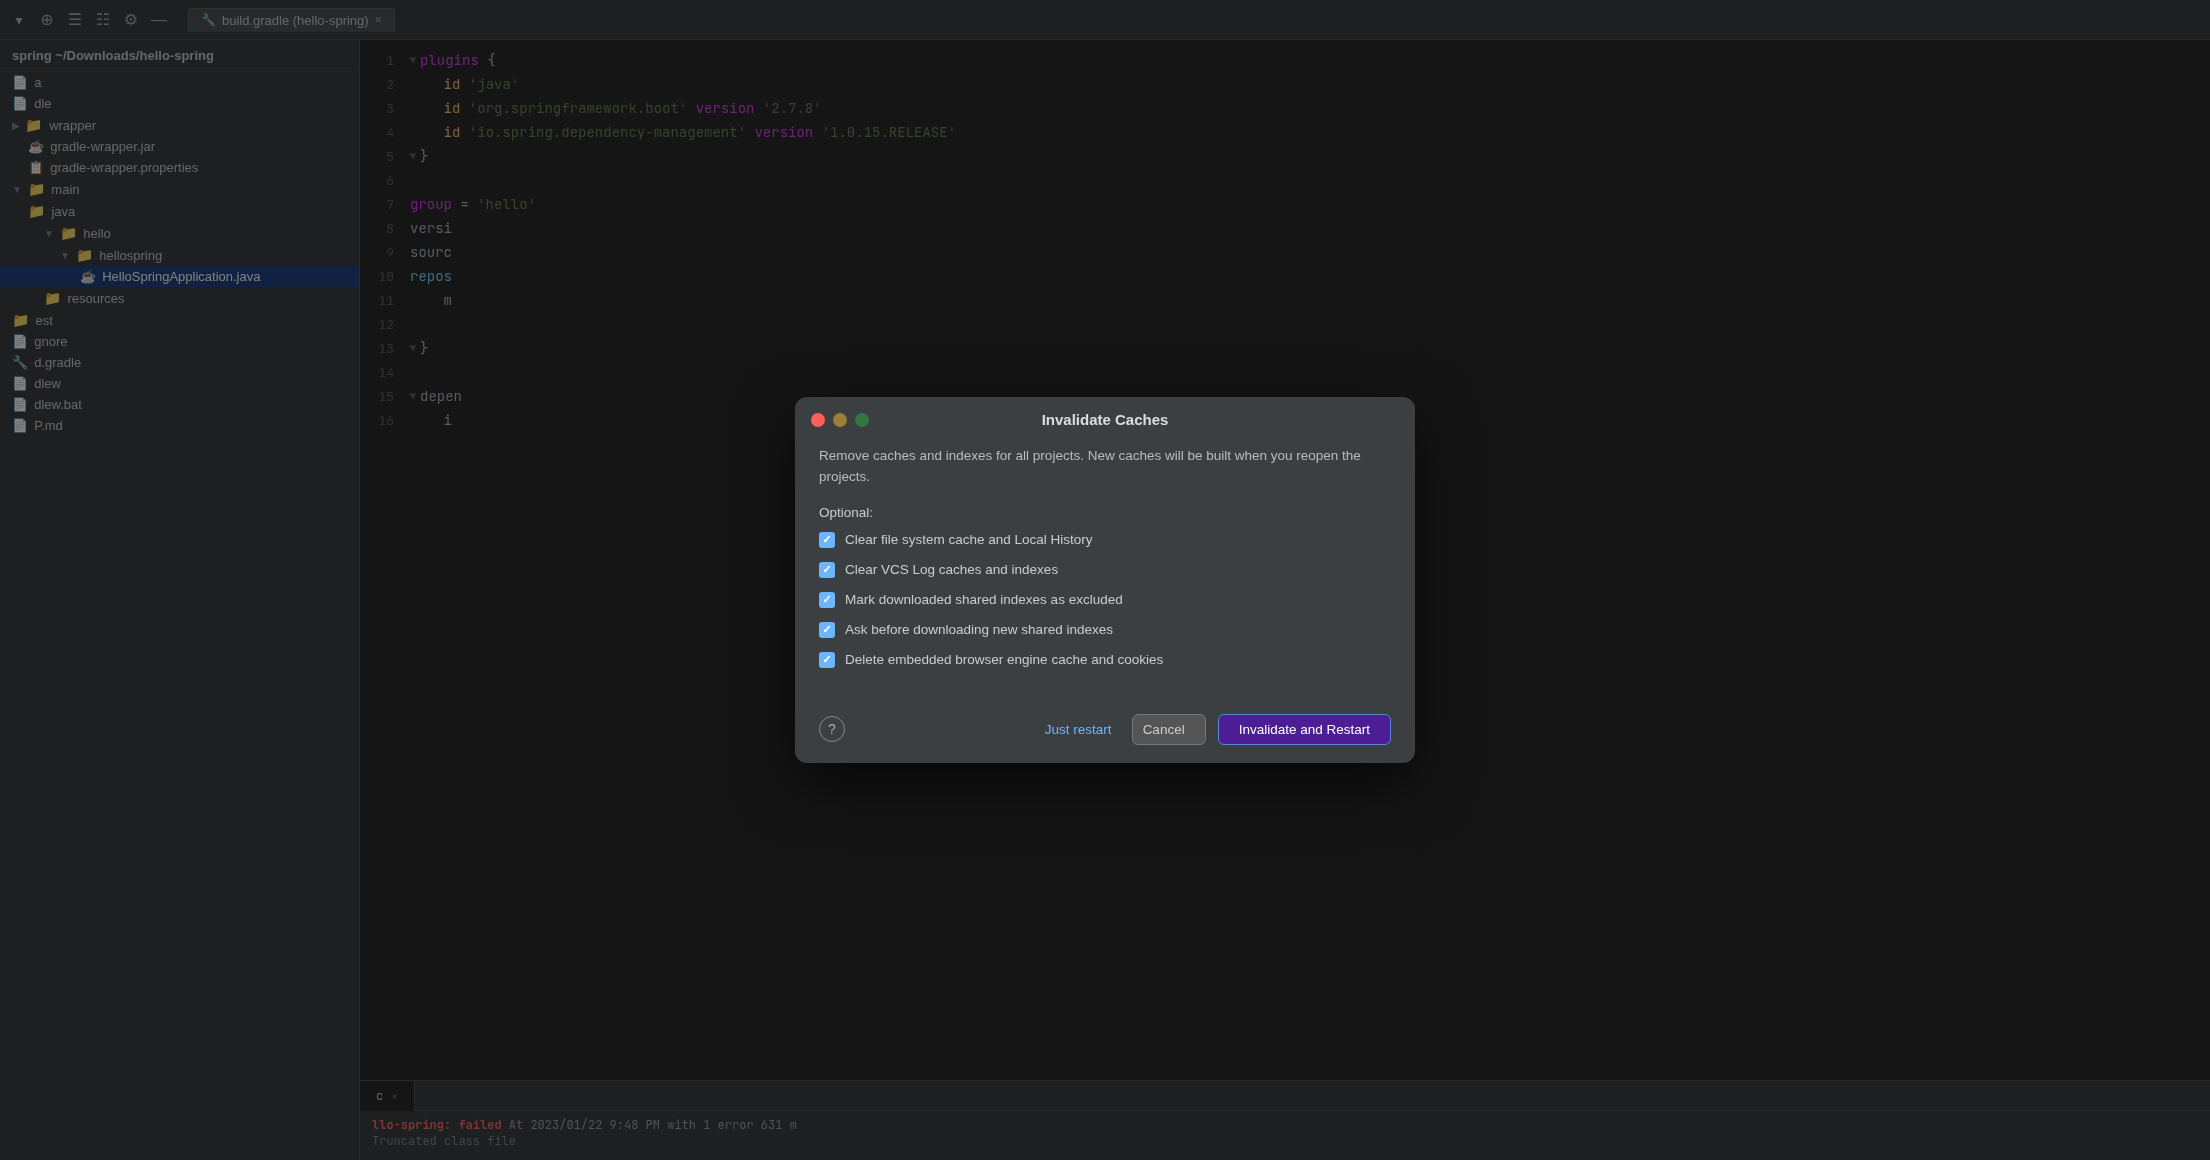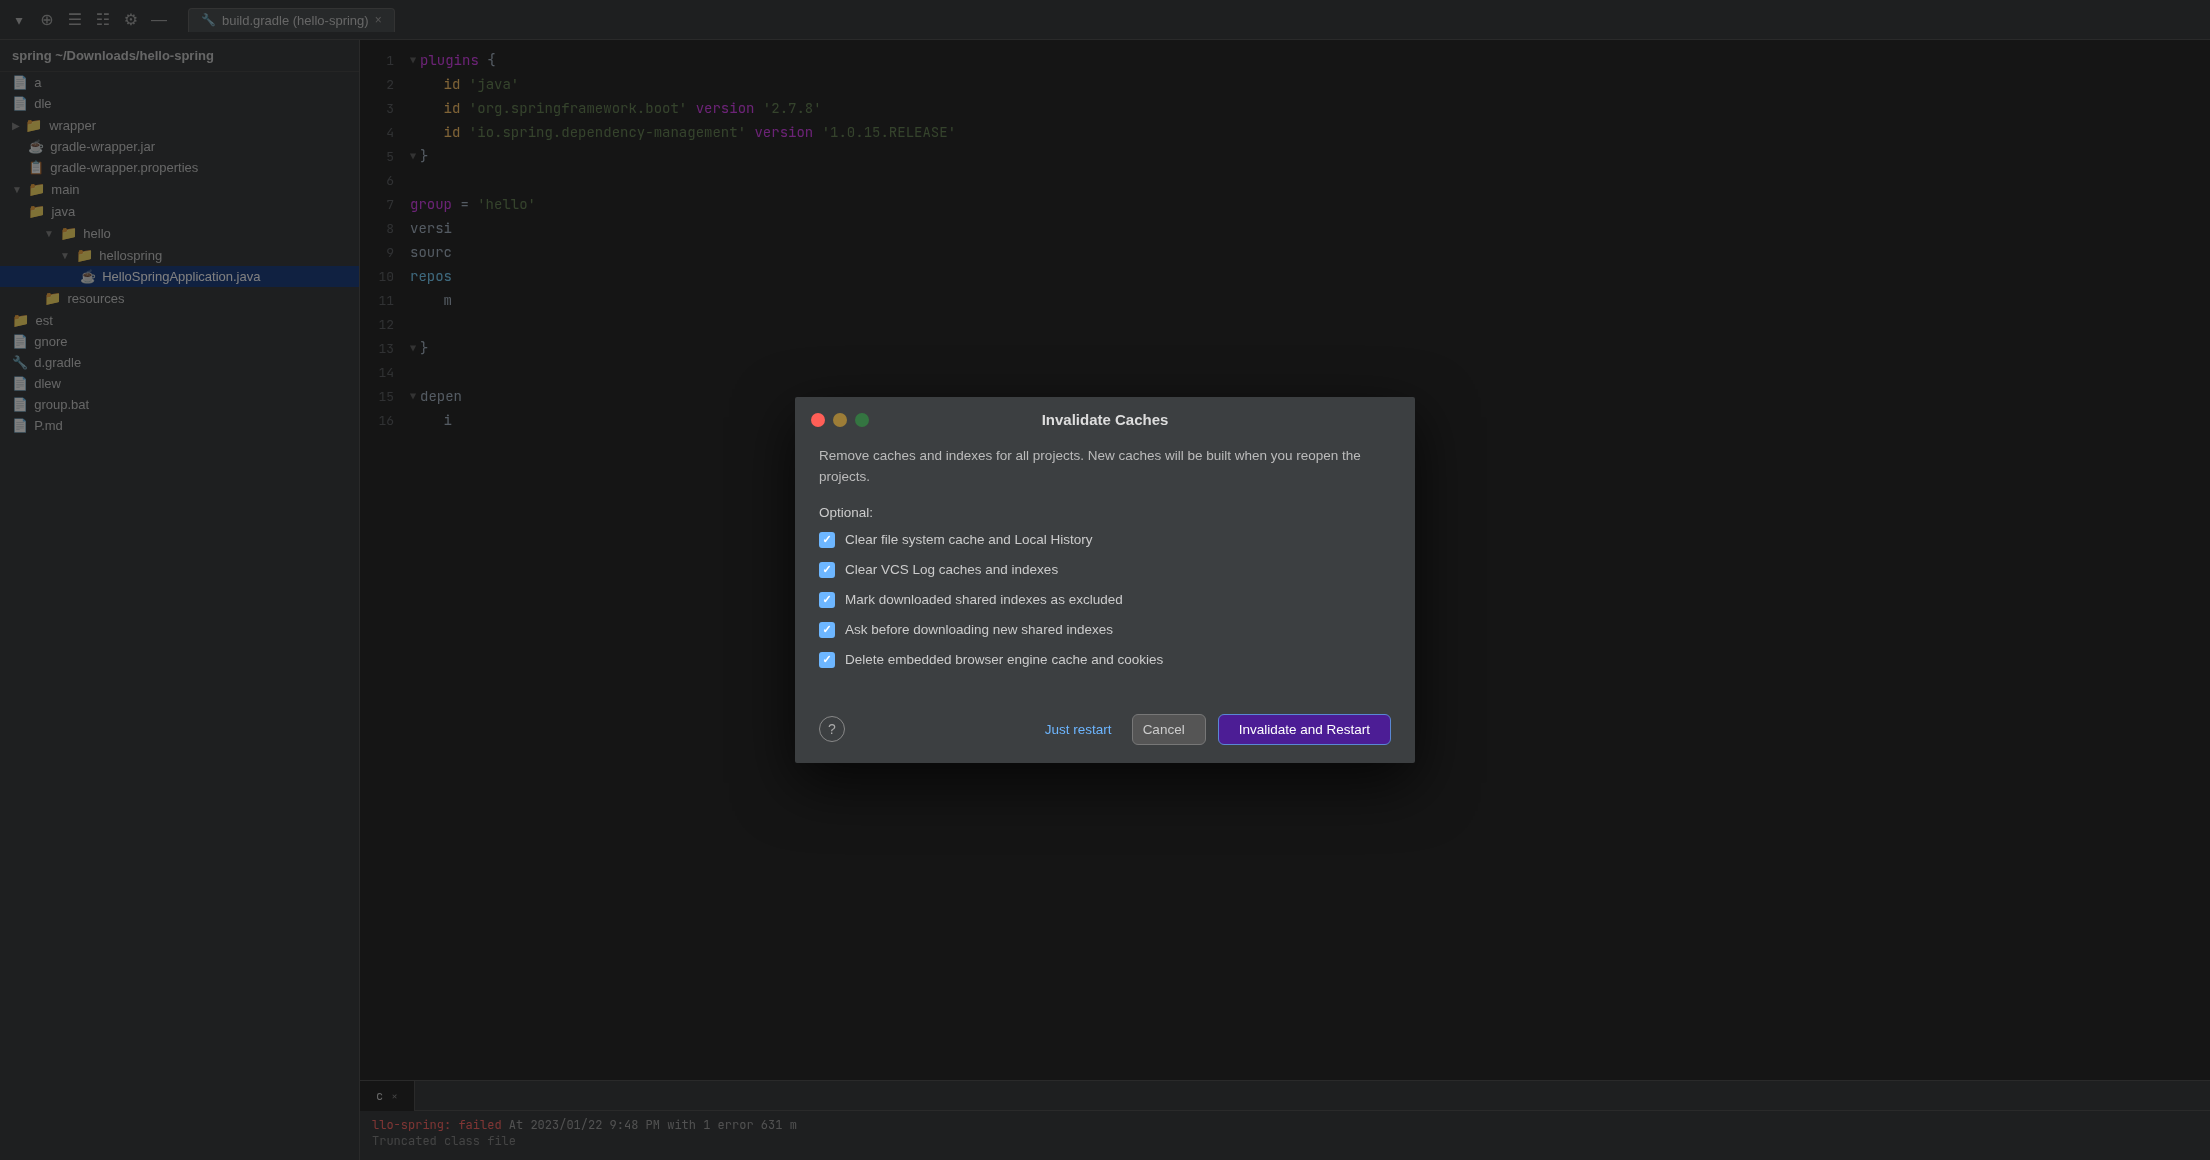--- a/index.html
+++ b/index.html
@@ -187,38 +187,38 @@
       border-right: 1px solid #555;
     }
     .status-tab.active { background: #2b2b2b; color: #ccc; }
     .status-close { margin-left: 8px; font-size: 11px; color: #888; }
     .status-content {
       padding: 6px 12px;
       font-size: 12px;
       color: #aaa;
       flex: 1;
     }
-    .status-error { color: #ff6b68; }
+    .status-error { color: #ff6b68; font-weight: bold; }
     .status-error-text { color: #a3a3a3; }
 
     
     .overlay {
       position: absolute;
       top: 0; left: 0; right: 0; bottom: 0;
       background: rgba(0,0,0,0.5);
       z-index: 10;
       display: flex;
       align-items: center;
       justify-content: center;
     }
 
     
     .dialog {
       background: #3c3f41;
-      border-radius: 2px;
+      border-radius: 12px;
       width: 620px;
       box-shadow: 0 20px 60px rgba(0,0,0,0.7);
       overflow: hidden;
       position: relative;
     }
     .dialog-titlebar {
       display: flex;
       align-items: center;
       padding: 14px 16px 8px 16px;
       position: relative;
@@ -422,21 +422,21 @@
     <div class="sidebar-item">
       <span class="gradle-icon">🔧</span>
       <span>d.gradle</span>
     </div>
     <div class="sidebar-item">
       <span class="file-icon">📄</span>
       <span>dlew</span>
     </div>
     <div class="sidebar-item">
       <span class="file-icon">📄</span>
-      <span>group.bat</span>
+      <span>dlew.bat</span>
     </div>
     <div class="sidebar-item">
       <span class="file-icon">📄</span>
       <span>P.md</span>
     </div>
   </div>
 
   <div class="editor-area">
     <div class="editor-content">
 

